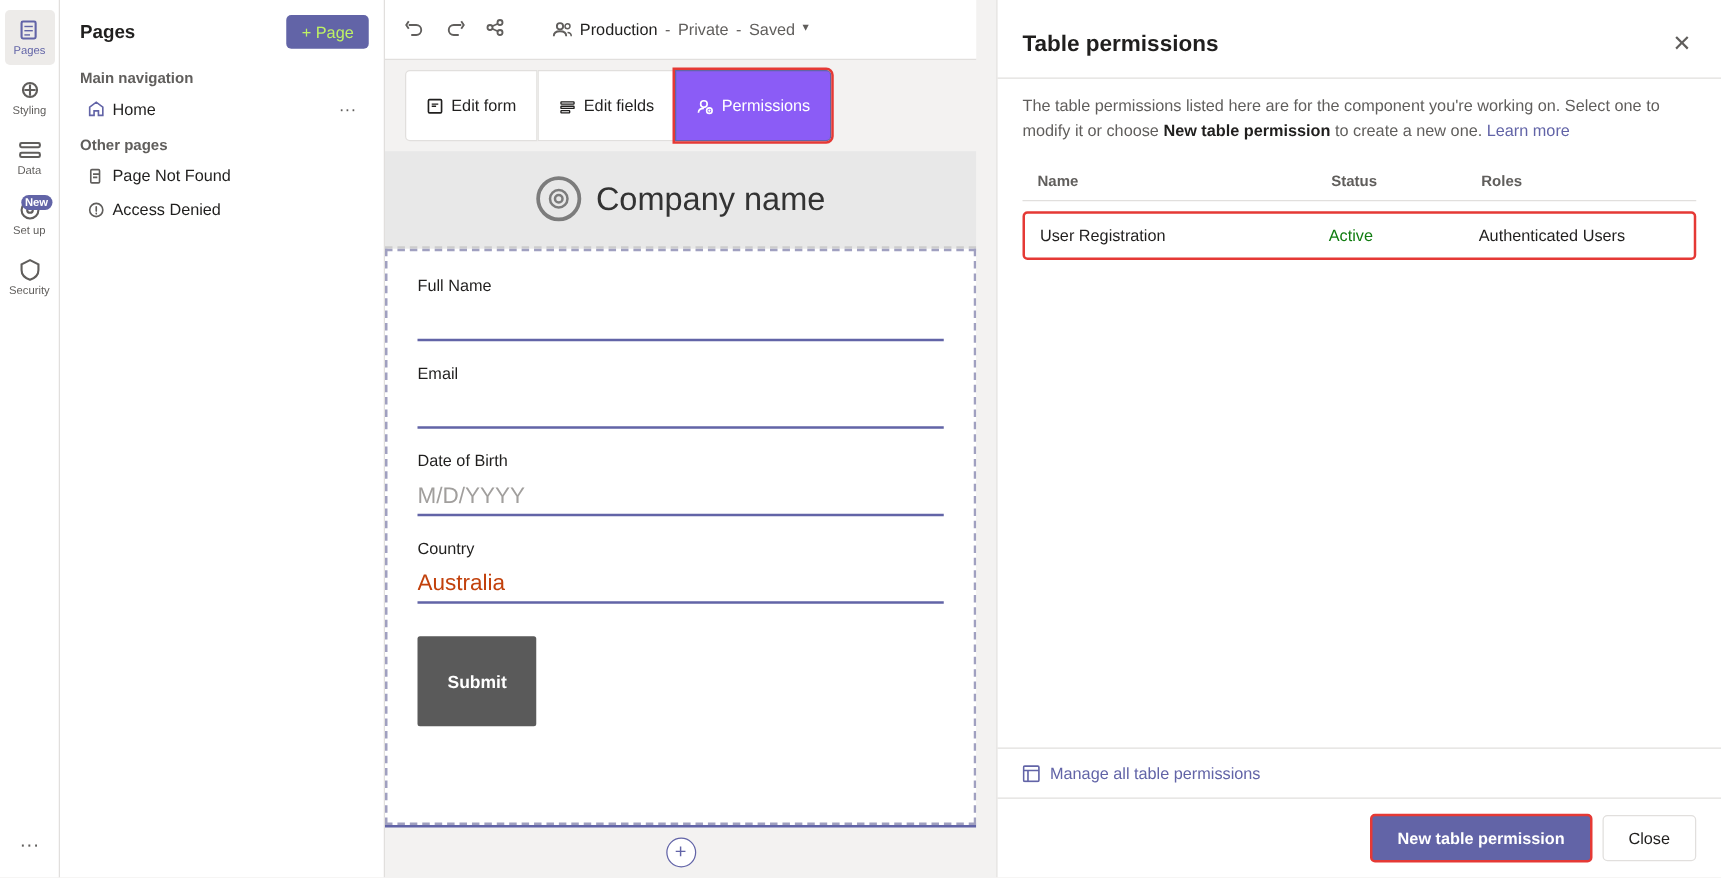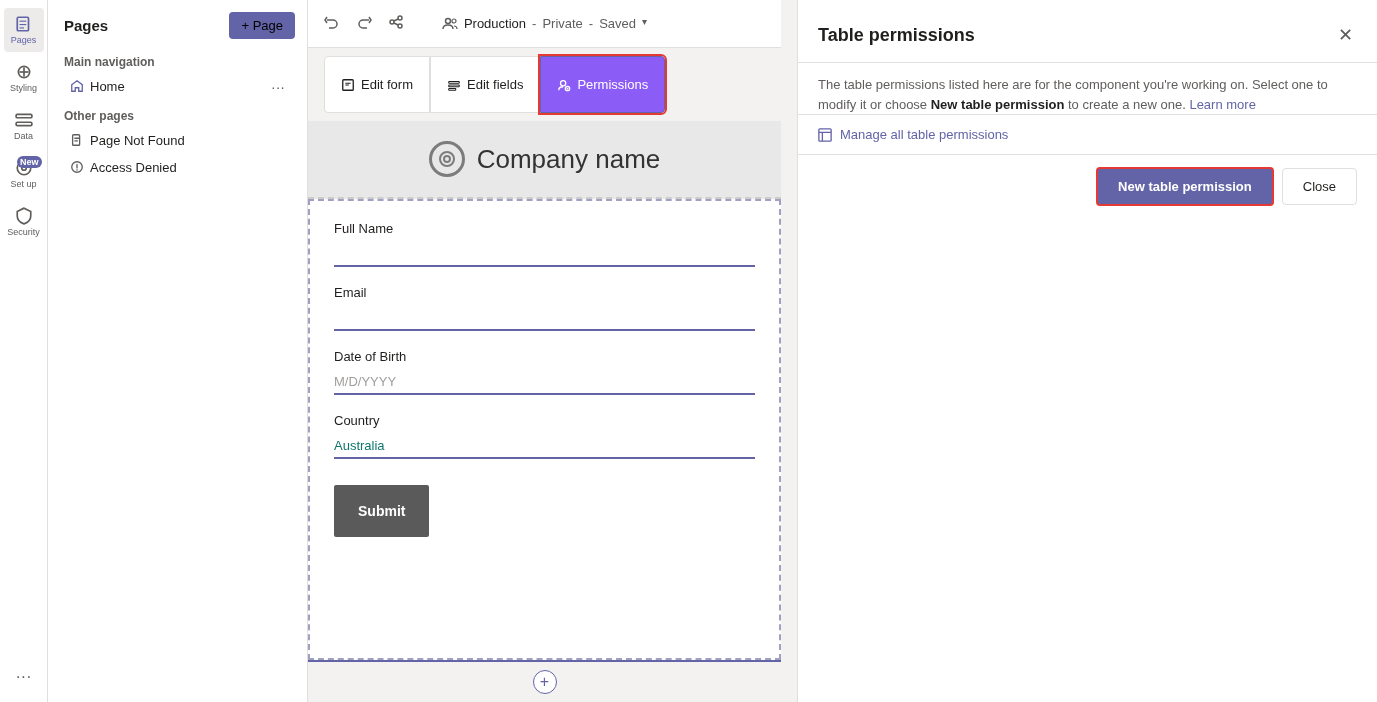--- a/index.html
+++ b/index.html
@@ -65,40 +65,40 @@
       display: flex;
       align-items: center;
       justify-content: space-between;
       padding: 12px 12px 8px 16px;
       font-size: 15px;
       font-weight: 600;
       color: #201f1e;
     }
     .add-page-btn {
       background: #6264a7;
-      color: #000000;
+      color: #bef264;
       border: none;
       border-radius: 4px;
       padding: 6px 12px;
       font-size: 13px;
       cursor: pointer;
       display: flex;
       align-items: center;
       gap: 4px;
       font-weight: 500;
     }
     .section-label {
       font-size: 12px;
       font-weight: 600;
       color: #605e5c;
       padding: 8px 16px 4px;
     }
     .nav-item {
       display: flex;
-      align-items: flex-start;
+      align-items: center;
       padding: 6px 16px;
       cursor: pointer;
       gap: 6px;
       color: #201f1e;
       border-radius: 4px;
       margin: 0 6px;
     }
     .nav-item svg { color: #6264a7; flex-shrink: 0; }
     .nav-item .dots { margin-left: auto; color: #605e5c; font-size: 14px; }
 
@@ -217,31 +217,31 @@
       border: 2px dashed #a0a0c0;
       margin: 0;
     }
     .form-field-group { margin-bottom: 18px; }
     .form-field-label { font-size: 13px; font-weight: 500; color: #201f1e; margin-bottom: 6px; }
     .form-input {
       width: 100%;
       border: none;
       border-bottom: 2px solid #6264a7;
       padding: 4px 0;
-      font-size: 13px;
-      color: #0f766e;
+      font-size: 18px;
+      color: #c2410c;
       background: transparent;
       outline: none;
     }
     .form-input::placeholder { color: #a19f9d; }
     .submit-btn {
       background: #5a5a5a;
       color: white;
       border: none;
-      padding: 18px 24px;
+      padding: 28px 24px;
       font-size: 14px;
       font-weight: 600;
       cursor: pointer;
       border-radius: 2px;
       margin-top: 8px;
     }
 
     
     .add-section-row {
       display: flex;
@@ -557,20 +557,32 @@
 </div>
 
 <div class="right-panel">
   <div class="panel-header">
     <span class="panel-title">Table permissions</span>
     <button class="panel-close-btn">✕</button>
   </div>
   <div class="panel-description">
     <span>The table permissions listed here are for the component you're working on. Select one to modify it or choose </span><strong>New table permission</strong><span> to create a new one. </span><a class="learn-more" href="#">Learn more</a>
   </div>
+  <div class="permissions-table">
+    <div class="table-header-row">
+      <span>Name</span>
+      <span>Status</span>
+      <span>Roles</span>
+    </div>
+    <div class="permission-row">
+      <span class="permission-name">User Registration</span>
+      <span class="permission-status">Active</span>
+      <span class="permission-roles">Authenticated Users</span>
+    </div>
+  </div>
   <div class="panel-footer-links">
     <a class="manage-link" href="#">
       <svg width="14" height="14" viewBox="0 0 16 16" fill="none">
         <rect x="1" y="1" width="14" height="14" rx="1" stroke="#6264a7" stroke-width="1.5"></rect>
         <path d="M1 5h14M5 5v10" stroke="#6264a7" stroke-width="1.5"></path>
       </svg>
       <span>Manage all table permissions</span>
     </a>
   </div>
   <div class="panel-footer-buttons">

